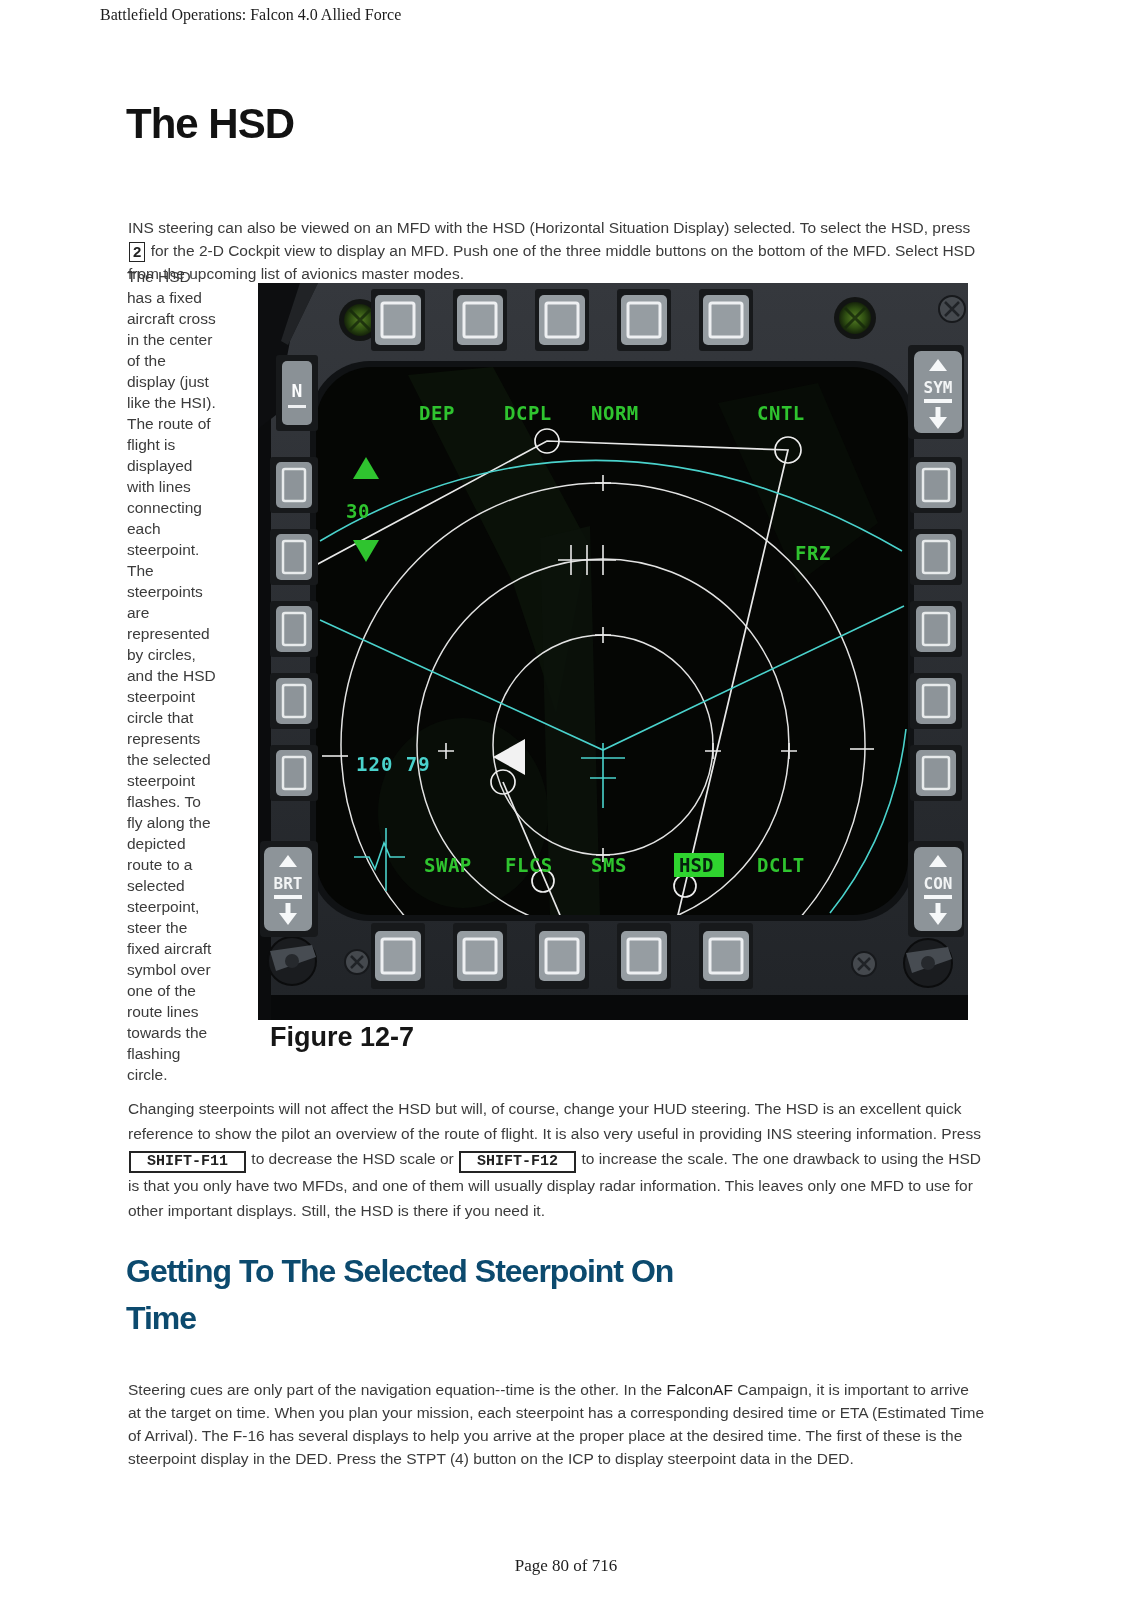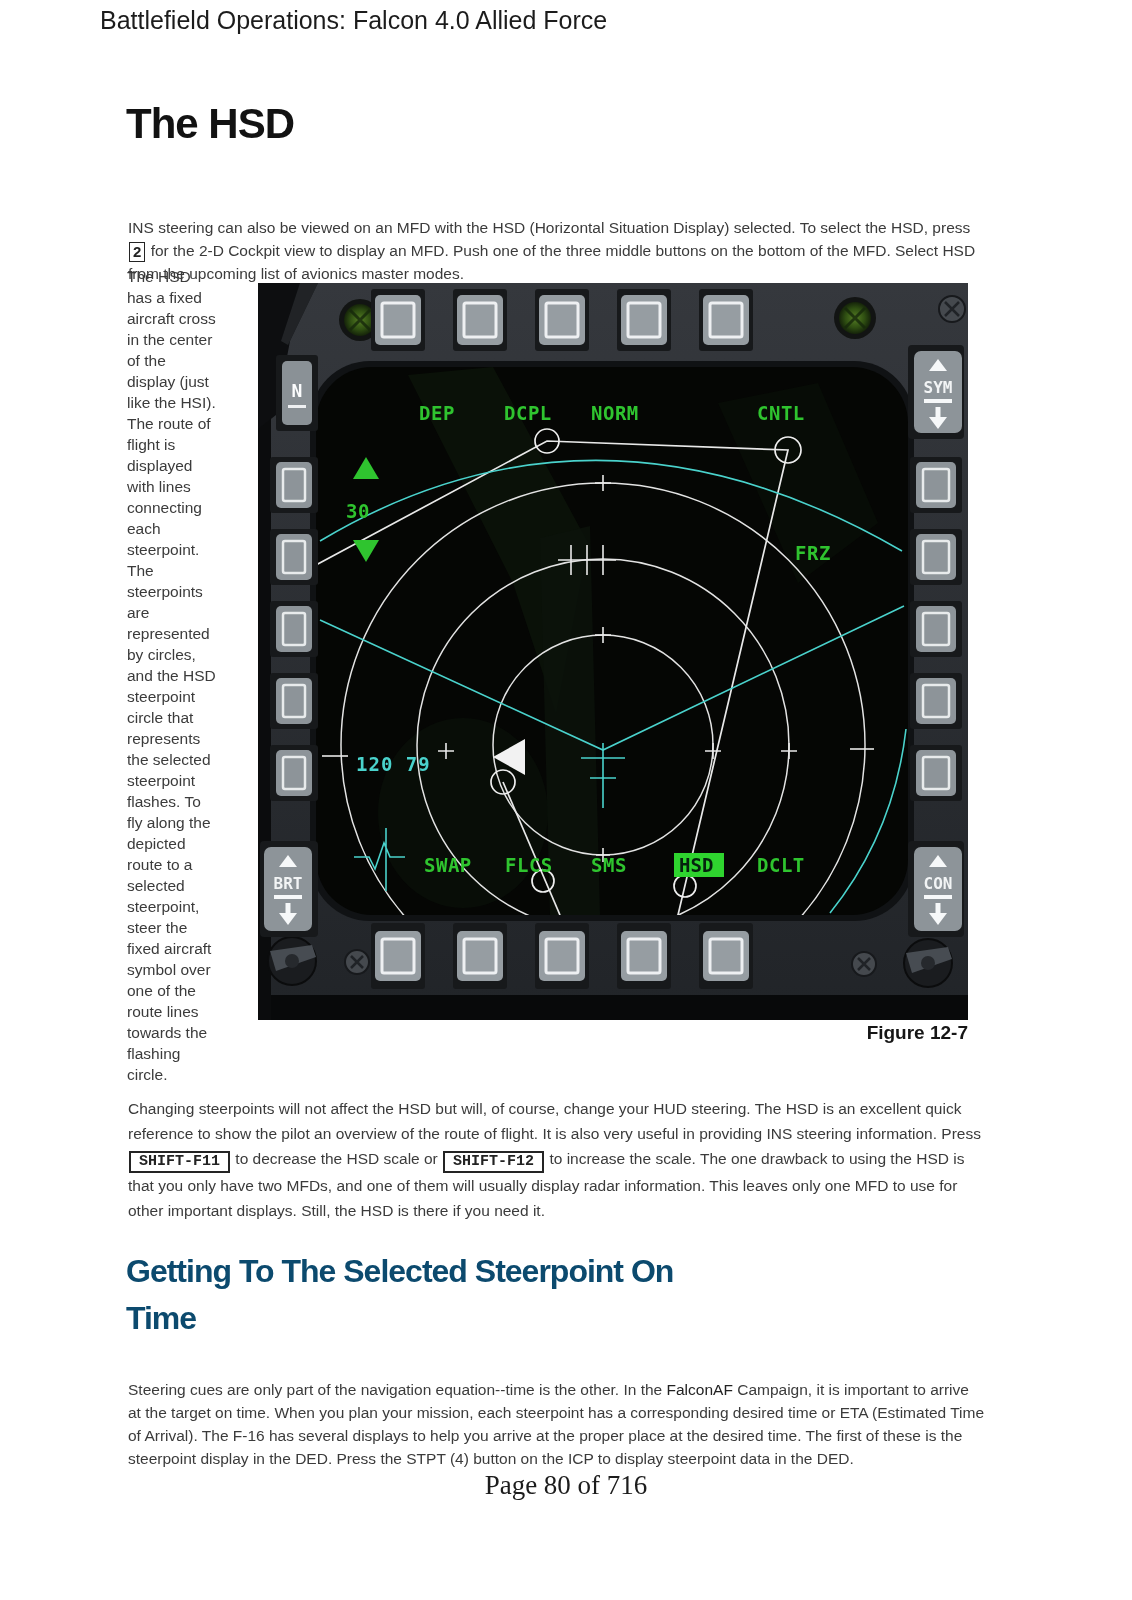--- a/index.html
+++ b/index.html
@@ -2,49 +2,49 @@
 <html><head>
 <meta charset="utf-8">
 <style>
   html,body{margin:0;padding:0;}
   body{
     width:1132px;height:1600px;position:relative;background:#ffffff;
     font-family:"Liberation Sans",sans-serif;color:#3b3b3b;overflow:hidden;
   }
   .hdr{
     position:absolute;left:100px;top:6px;
-    font-family:Liberation Sans, sans-serif;font-size:25px;color:#1c1c1c;letter-spacing:0px;
+    font-family:Liberation Serif, serif;font-size:16px;color:#1c1c1c;letter-spacing:0px;
   }
   .title1{
     position:absolute;left:126px;top:100px;font-size:42px;font-weight:bold;
     color:#121212;letter-spacing:-1px;
   }
   .p{margin:0;position:absolute;font-size:15.5px;line-height:23px;}
   .p1{left:128px;top:172px;width:858px;margin-top:44px;}
   .sidebar{
     position:absolute;left:127px;top:266px;width:122px;
     font-size:15.5px;line-height:21px;white-space:pre-line;
   }
   .fig{position:absolute;left:258px;top:283px;width:710px;height:737px;}
   .figcap{
-    position:absolute;left:258px;top:1022px;width:710px;text-align:right;
-    font-size:19px;font-weight:bold;color:#161616;
+    position:absolute;left:270px;top:1022px;width:710px;text-align:left;
+    font-size:27px;font-weight:bold;color:#161616;
   }
   .p2{left:128px;top:1096px;width:860px;line-height:25px;}
   .title2{
     position:absolute;left:126px;top:1248px;width:600px;font-size:32px;
     font-weight:bold;color:#0c4a6e;line-height:47px;letter-spacing:-1px;
   }
   .p3{left:128px;top:1378px;width:858px;line-height:23px;}
   .ftr{
-    position:absolute;left:0;top:1470px;width:1132px;text-align:center;
-    font-family:"Liberation Serif",serif;font-size:27px;color:#1c1c1c;
+    position:absolute;left:0;top:1556px;width:1132px;text-align:center;
+    font-family:"Liberation Serif",serif;font-size:17px;color:#1c1c1c;
   }
   .key{
-    display:inline-block;border:2px solid #242424;padding:0 8px;margin:0 1px;
+    display:inline-block;border:2px solid #242424;padding:0 16px;margin:0 1px;
     font-family:"Liberation Mono",monospace;font-size:15px;font-weight:bold;
     line-height:18px;color:#222;white-space:nowrap;vertical-align:-1px;
   }
   .key-num{font-family:"Liberation Sans",sans-serif;border-width:1.5px;padding:0 3px;}
   .bold{font-weight:normal;color:#222;}
   
   .mfd-gt{font-family:"DejaVu Sans Mono",monospace;font-weight:bold;font-size:19px;fill:#2fc42f;letter-spacing:0.5px;}
   .mfd-ct{font-family:"DejaVu Sans Mono",monospace;font-weight:bold;font-size:19px;fill:#4ad2cc;letter-spacing:1px;}
   .mfd-sel{font-family:"DejaVu Sans Mono",monospace;font-weight:bold;font-size:19px;fill:#05230e;}
   .mfd-bt{font-family:"DejaVu Sans Mono",monospace;font-weight:bold;font-size:16px;fill:#f2f4f5;text-anchor:middle;}

